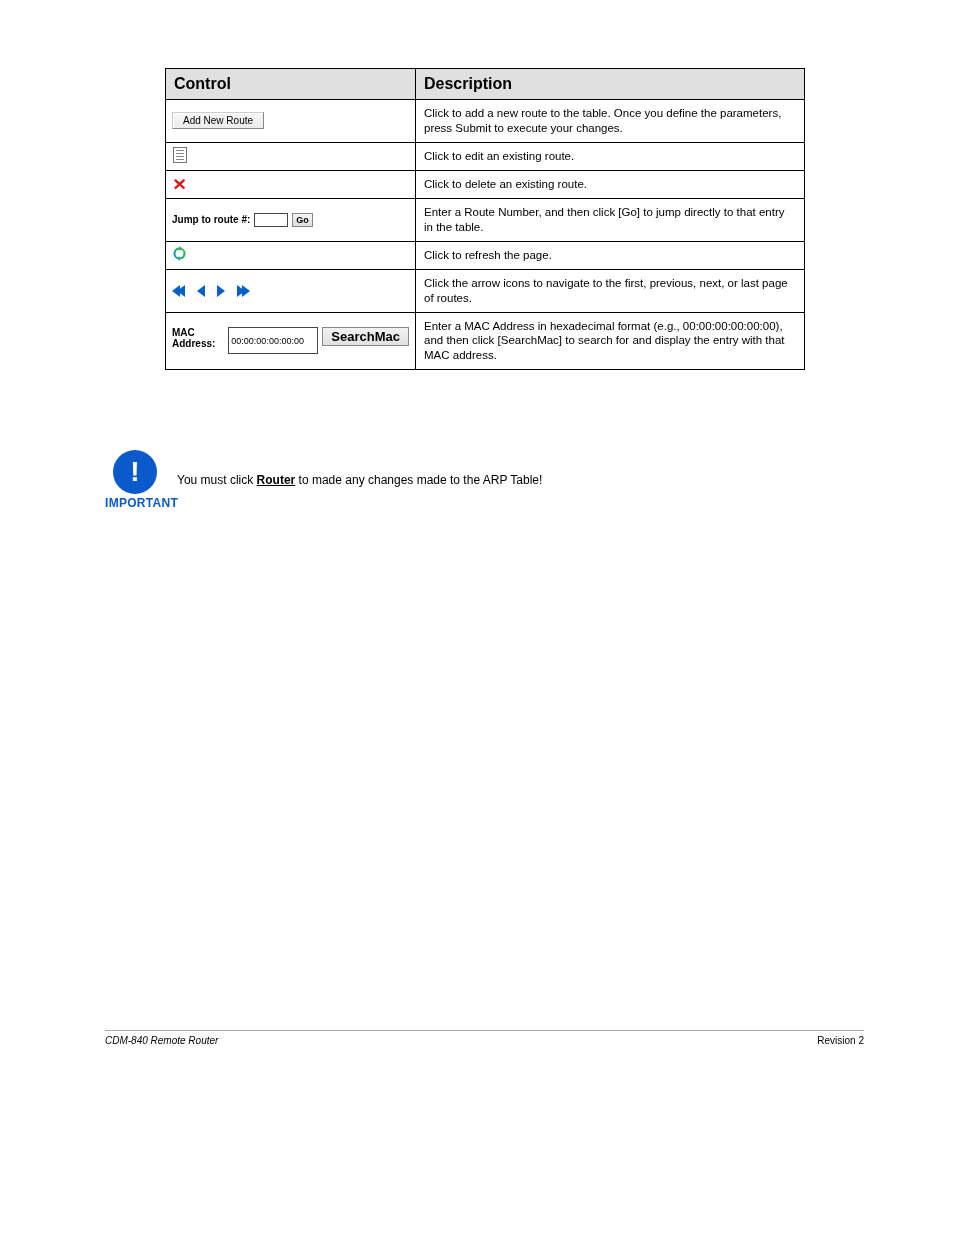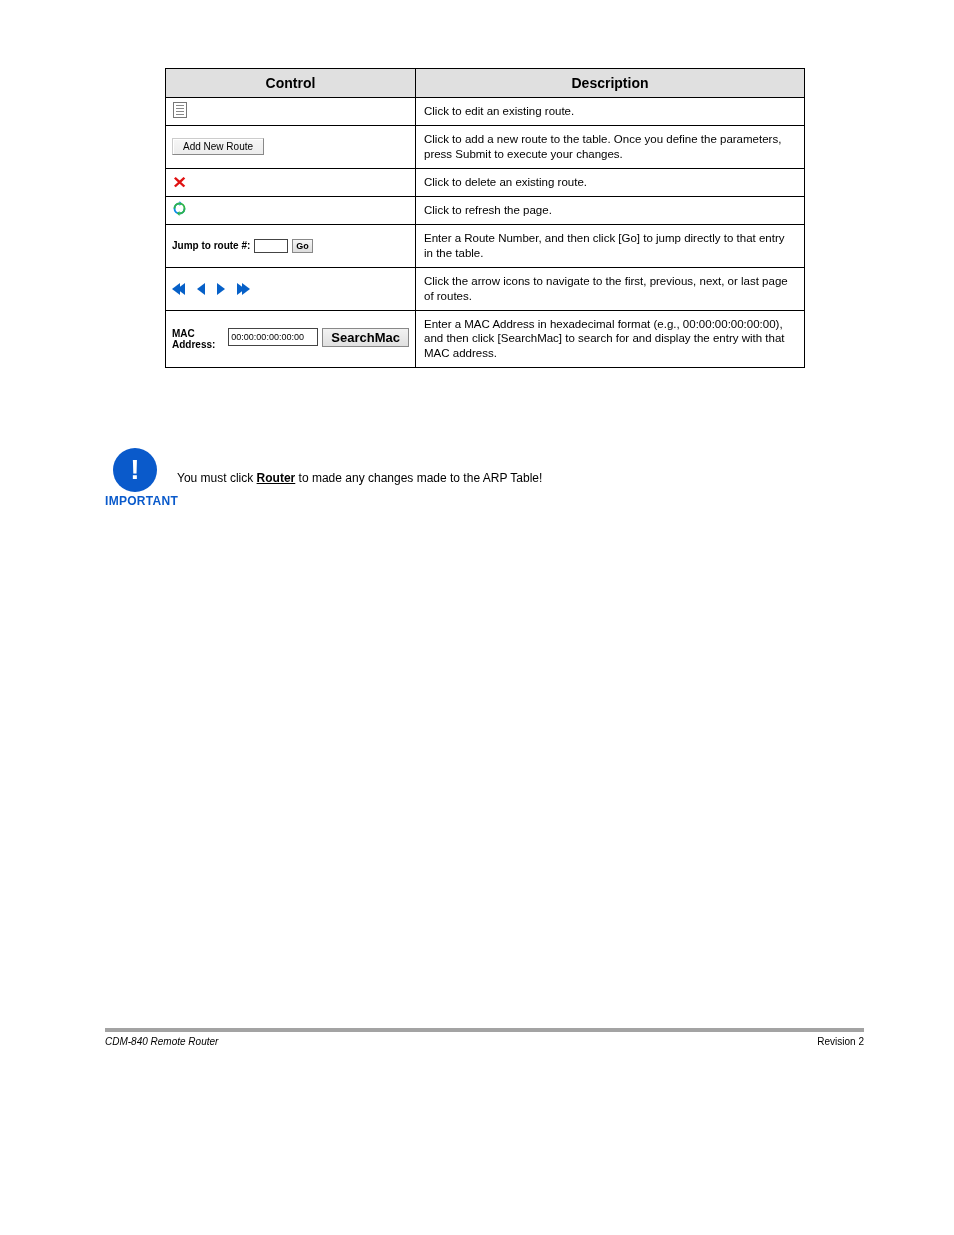--- a/index.html
+++ b/index.html
@@ -26,23 +26,23 @@
     margin: 8px 0 8px 60px;
   }
   table.grid td, table.grid th {
     border: 1px solid #000;
     padding: 0;
     vertical-align: middle;
   }
   table.grid th {
     background: #e0e0e0;
     font-weight: bold;
-    text-align: center;
+    text-align: left;
     padding: 6px 8px;
-    font-size: 14px;
+    font-size: 16px;
   }
   table.grid td.col1 {
     width: 250px;
     padding: 4px 6px;
     vertical-align: middle;
   }
   table.grid td.col2 {
     padding: 6px 8px;
     font-size: 11.5px;
     vertical-align: top;
@@ -118,21 +118,21 @@
     display:inline-block;
     width:0; height:0;
   }
   .tri.first-a { border-top:6px solid transparent; border-bottom:6px solid transparent; border-right:8px solid #0660c8; margin-right:-3px;}
   .tri.prev { border-top:6px solid transparent; border-bottom:6px solid transparent; border-right:8px solid #0660c8;}
   .tri.next { border-top:6px solid transparent; border-bottom:6px solid transparent; border-left:8px solid #0660c8;}
   .tri.last-b { border-top:6px solid transparent; border-bottom:6px solid transparent; border-left:8px solid #0660c8; margin-left:-3px;}
   .nav-spacer { width:6px;}
   .counter-span { font-size:10px; color:#222; padding:0 3px;}
   .mac-row { font-size:10px; font-weight:bold; display:flex; align-items:flex-start; gap:4px;}
-  .mac-input { width:90px; height:18px; border:1px solid #444; font-size:9px; padding:0 2px;}
+  .mac-input { width:90px; height:27px; border:1px solid #444; font-size:9px; padding:0 2px;}
   .search-btn { display:inline-block; background:linear-gradient(#f2f2f2,#e0e0e0); border:1px solid #888; font-size:13px; padding:1px 8px; margin-left:auto;}
 
   .important-row {
     display: flex;
     align-items: center;
     gap: 12px;
     margin: 80px 0 8px 0;
   }
   .important-icon-wrap { width:60px; text-align:center;}
   .important-badge {
@@ -158,21 +158,21 @@
     margin-top:2px;
   }
   .important-text {
     font-size:12px;
     flex:1;
     line-height:1.05;
   }
   .important-text u { text-decoration: underline; }
 
   .footer-line {
-    border-top:4px solid #a3a3a3;
+    border-top:1px solid #a3a3a3;
     margin-top:520px;
     padding-top:4px;
     display:flex;
     justify-content:space-between;
     font-size:10px;
   }
   .footer-left { font-style: italic; }
   .footer-right {}
 </style>
 </head>
@@ -183,66 +183,66 @@
 
   <table class="grid">
     <tbody>
         <tr class="hdr-row">
       <th>Control</th>
       <th>Description</th>
     </tr>
 
     <tr>
       <td class="col1">
+        <span class="btn-inset">Add New Route</span>
+      </td>
+      <td class="col2">Click to add a new route to the table. Once you define the parameters, press Submit to execute your changes.</td>
+    </tr>
+
+    <tr>
+      <td class="col1">
         <span class="icon-box">
               <span class="icon-edit"></span>
             </span>
       </td>
       <td class="col2">Click to edit an existing route.</td>
     </tr>
 
     <tr>
       <td class="col1">
-        <span class="btn-inset">Add New Route</span>
-      </td>
-      <td class="col2">Click to add a new route to the table. Once you define the parameters, press Submit to execute your changes.</td>
-    </tr>
-
-    <tr>
-      <td class="col1">
         <span class="icon-box">
               <span class="icon-x">✕</span>
             </span>
       </td>
       <td class="col2">Click to delete an existing route.</td>
+    </tr>
+
+    <tr>
+      <td class="col1">
+        <div class="jump-row" style="padding:8px 0;">
+          <span>Jump to route #:</span>
+          <input class="jump-input" style="">
+          <span class="go-btn">Go</span>
+        </div>
+      </td>
+      <td class="col2">Enter a Route Number, and then click [Go] to jump directly to that entry in the table.</td>
     </tr>
 
     <tr>
       <td class="col1">
         <span class="icon-refresh">
           <svg viewBox="0 0 24 24" width="15" height="15">
             <path d="M12 4 A8 8 0 1 0 20 12" stroke="#0d8be8" stroke-width="3" fill="none"></path>
             <path d="M12 0 L16 4 L12 8 Z" fill="#0d8be8"></path>
             <path d="M12 20 A8 8 0 1 0 4 12" stroke="#2fb54a" stroke-width="3" fill="none"></path>
             <path d="M12 24 L8 20 L12 16 Z" fill="#2fb54a"></path>
           </svg>
         </span>
       </td>
       <td class="col2">Click to refresh the page.</td>
-    </tr>
-
-    <tr>
-      <td class="col1">
-        <div class="jump-row" style="padding:8px 0;">
-          <span>Jump to route #:</span>
-          <input class="jump-input" style="">
-          <span class="go-btn">Go</span>
-        </div>
-      </td>
-      <td class="col2">Enter a Route Number, and then click [Go] to jump directly to that entry in the table.</td>
     </tr>
 
     <tr>
       <td class="col1">
         <div class="nav-arrows">
           <span style="display:inline-flex;">
             <span class="tri first-a"></span>
                 <span class="tri prev"></span>
           </span>
           <span class="nav-spacer"></span>

